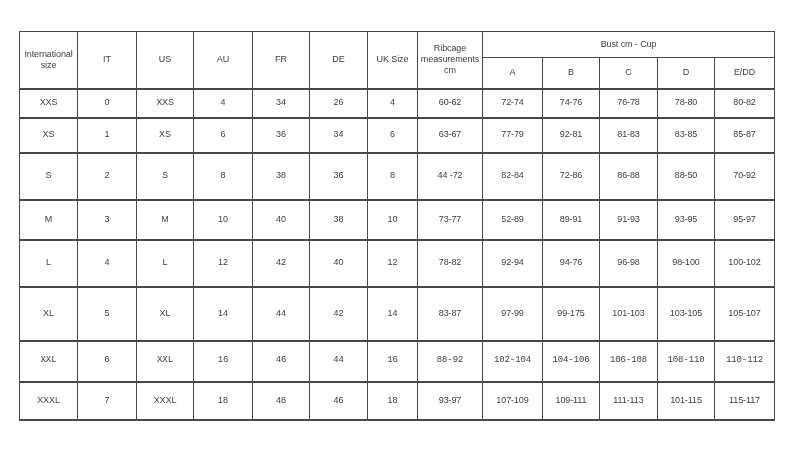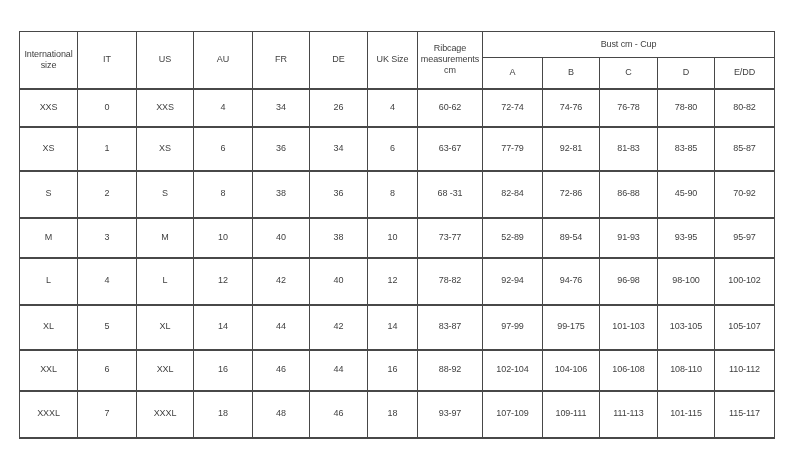--- a/index.html
+++ b/index.html
@@ -36,28 +36,28 @@
     letter-spacing: -0.1px;
     background: #ffffff;
   }
   
   table.size-chart tbody td { border-top-width: 2px; }
   table.size-chart tbody tr:last-child td { border-bottom-width: 2px; }
 
   thead tr.group-header-row { height: 26px; }
   thead tr.cup-header-row   { height: 31px; }
 
-  tbody tr:nth-child(1) { height: 38px; }
-  tbody tr:nth-child(2) { height: 44px; }
+  tbody tr:nth-child(1) { height: 29px; }
+  tbody tr:nth-child(2) { height: 35px; }
   tbody tr:nth-child(3) { height: 47px; }
   tbody tr:nth-child(4) { height: 40px; }
   tbody tr:nth-child(5) { height: 47px; }
-  tbody tr:nth-child(6) { height: 45px; }
-  tbody tr:nth-child(7) { height: 41px; }
-  tbody tr:nth-child(8) { height: 47px; }
+  tbody tr:nth-child(6) { height: 54px; }
+  tbody tr:nth-child(7) { height: 41px; font-family: Liberation Mono, monospace; }
+  tbody tr:nth-child(8) { height: 38px; }
 </style>
 </head>
 <body>
 
 <div class="page">
   <table class="size-chart">
     <colgroup>
       <col style="width:58px">
         <col style="width:59px">
         <col style="width:57px">
@@ -124,38 +124,38 @@
           <td>85-87</td>
         </tr>
         <tr>
           <td>S</td>
           <td>2</td>
           <td>S</td>
           <td>8</td>
           <td>38</td>
           <td>36</td>
           <td>8</td>
-          <td>68 -31</td>
+          <td>44 -72</td>
           <td>82-84</td>
           <td>72-86</td>
           <td>86-88</td>
-          <td>45-90</td>
+          <td>88-50</td>
           <td>70-92</td>
         </tr>
         <tr>
           <td>M</td>
           <td>3</td>
           <td>M</td>
           <td>10</td>
           <td>40</td>
           <td>38</td>
           <td>10</td>
           <td>73-77</td>
           <td>52-89</td>
-          <td>89-54</td>
+          <td>89-91</td>
           <td>91-93</td>
           <td>93-95</td>
           <td>95-97</td>
         </tr>
         <tr>
           <td>L</td>
           <td>4</td>
           <td>L</td>
           <td>12</td>
           <td>42</td>

